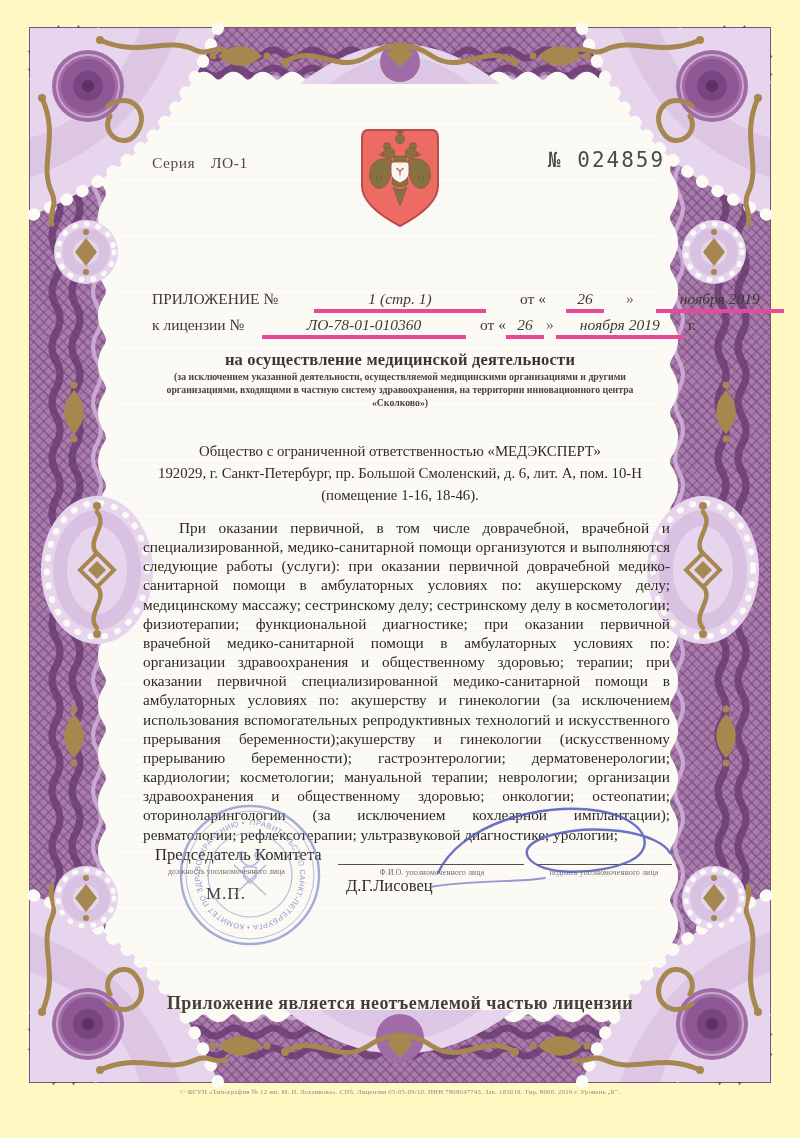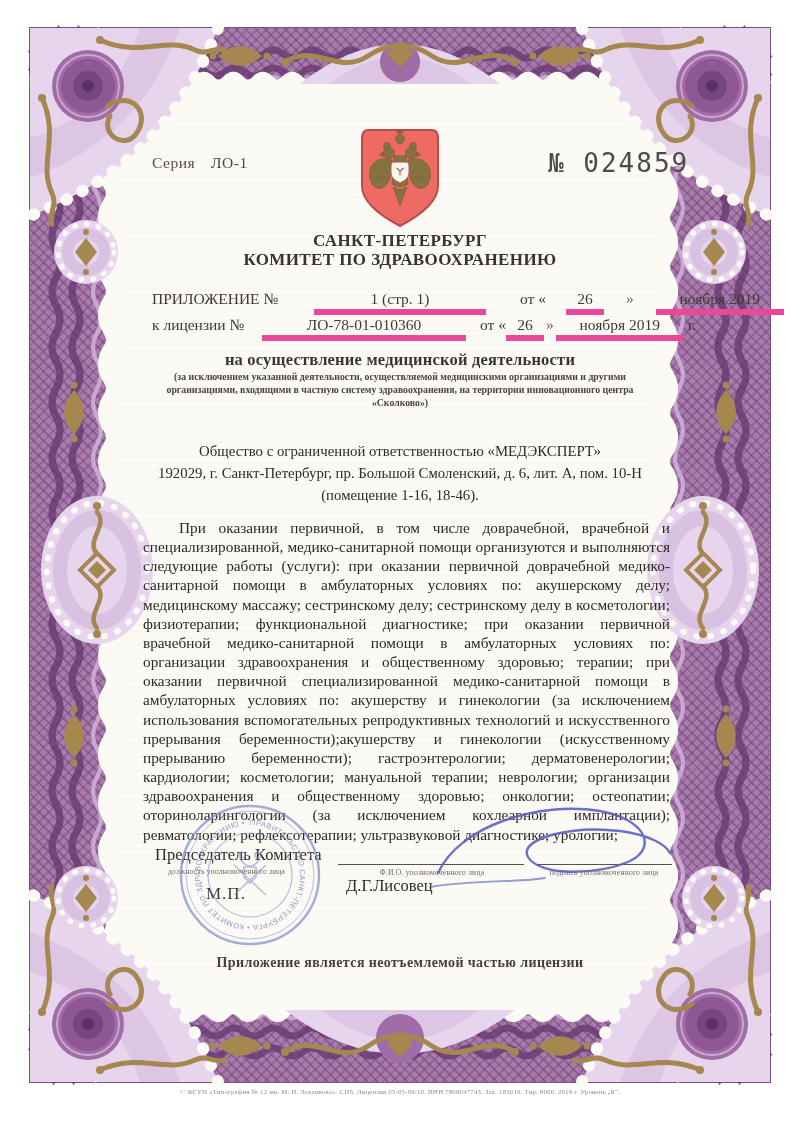--- a/index.html
+++ b/index.html
@@ -1,40 +1,40 @@
 <!DOCTYPE html>
 <html><head>
 <meta charset="utf-8">
 <style>
   html,body{margin:0;padding:0;background:#e8e6e1;}
-  .page{position:relative;width:800px;height:1138px;background:#ffffff;overflow:hidden;
+  .page{position:relative;width:800px;height:1138px;background:#fef9c3;overflow:hidden;
         font-family:"Liberation Serif","DejaVu Serif",serif;color:#33302c;}
   
   .band{position:absolute;left:30px;top:28px;width:740px;height:1054px;
         background-color:#a77cab;
         background-image:
           repeating-linear-gradient(45deg, rgba(116,66,123,.50) 0 2px, rgba(255,255,255,0) 2px 7px),
           repeating-linear-gradient(-45deg, rgba(116,66,123,.40) 0 2px, rgba(255,255,255,0) 2px 7px);
         box-shadow:0 0 0 1px #7d4f84;}
   
   .paper{position:absolute;left:108px;top:84px;width:560px;height:926px;background:#fcfaf5;
          background-image:repeating-linear-gradient(0deg, rgba(186,148,188,.05) 0 1px, rgba(0,0,0,0) 1px 7px);}
   svg.deco{position:absolute;left:0;top:0;pointer-events:none;}
   
   .abs{position:absolute;}
   .series{left:152px;top:154px;font-size:15.5px;color:#55504a;letter-spacing:.5px;}
   .series .v{margin-left:16px;color:#4a453f;}
-  .docnum{left:548px;top:148px;font-family:"DejaVu Sans Mono",monospace;font-size:26px;
+  .docnum{left:548px;top:148px;font-family:"DejaVu Sans Mono",monospace;font-size:21px;
           letter-spacing:2px;color:#4b4b4b;}
   .authority{left:130px;top:231px;width:540px;text-align:center;font-weight:bold;
              font-size:17px;line-height:19px;color:#38332e;letter-spacing:.4px;}
   .fill-line{left:152px;width:520px;font-size:15.5px;color:#3e3933;display:flex;align-items:baseline;white-space:nowrap;}
   .l1{top:290px;gap:20px;} .l2{top:316px;}
   .lbl{flex:none;}
-  .u{border-bottom:6px solid #ec4899;padding:0 2px 1px 2px;text-align:center;flex:none;}
+  .u{border-bottom:4px solid #ec4899;padding:0 2px 1px 2px;text-align:center;flex:none;font-style:italic;}
   .w-app{width:168px;} .w-lic{width:200px;}
   .w-day{width:34px;} .w-month{width:124px;}
   .lbl-app{width:142px;} .lbl-lic{width:110px;}
   .datefrom{margin-left:14px;}
   .qmark{color:#6a645c;padding:0 2px;}
   .gsuf{margin-left:4px;}
   .act-title{left:130px;top:350px;width:540px;text-align:center;font-weight:bold;
              font-size:16.5px;color:#3c352e;letter-spacing:.2px;}
   .act-note{left:155px;top:370px;width:490px;text-align:center;font-size:9.8px;
             line-height:13px;color:#4c453e;font-weight:bold;}
@@ -46,22 +46,22 @@
             text-align:justify;text-indent:36px;color:#2d2a25;}
   .sig-pos{left:155px;top:845px;font-size:16.5px;color:#2f2b26;}
   .sig-cap{font-size:7.6px;color:#6e675f;letter-spacing:.2px;}
   .cap1{left:168px;top:867px;}
   .sig-name{left:346px;top:843px;font-size:16.5px;color:#2f2b26;margin-top:33px;}
   .nline{left:338px;top:864px;width:186px;border-top:1px solid #57504a;height:0;}
   .cap2{left:352px;top:868px;width:160px;text-align:center;}
   .sline{left:536px;top:864px;width:136px;border-top:1px solid #57504a;height:0;}
   .cap3{left:524px;top:868px;width:160px;text-align:center;}
   .seal-mark{left:206px;top:884px;font-size:17px;color:#3c3c3c;letter-spacing:1px;font-family:Liberation Serif, serif;}
-  .footer-note{left:130px;top:955px;width:540px;text-align:center;font-weight:bold;
-               font-size:14px;color:#453f38;letter-spacing:.4px;}
+  .footer-note{left:130px;top:993px;width:540px;text-align:center;font-weight:bold;
+               font-size:18px;color:#453f38;letter-spacing:.4px;}
   .print-line{left:120px;top:1088px;width:560px;text-align:center;font-size:6.8px;
               color:#8f8d89;letter-spacing:.2px;font-family:"Liberation Serif",serif;}
   .stamp{position:absolute;left:178px;top:803px;width:144px;height:144px;pointer-events:none;}
   .autograph{position:absolute;left:420px;top:795px;width:260px;height:110px;pointer-events:none;}
   .arms{position:absolute;left:356px;top:126px;width:88px;height:106px;}
 </style>
 </head>
 <body>
 
 <div class="page">
@@ -199,24 +199,20 @@
       <path d="M36,34 C18,29 10,42 15,56 C19,66 31,64 34,51 Z"></path>
       <path d="M52,34 C70,29 78,42 73,56 C69,66 57,64 54,51 Z"></path>
       <path d="M37,61 L44,80 L51,61 Q44,66 37,61 Z"></path>
       <circle cx="23" cy="52" r="2.6"></circle>
         <circle cx="65" cy="52" r="2.6"></circle>
     </g>
     <path d="M38,36 q-3,0 -3,3 v8 q0,6 9,10 q9,-4 9,-10 v-8 q0,-3 -3,-3 Z" fill="#f8f6f0" stroke="#b94c48" stroke-width=".9"></path>
     <path d="M40.5,42 l3.5,3.5 3.5,-3.5 M44,45.5 v4" fill="none" stroke="#c0504c" stroke-width="1.1"></path>
   </svg>
 
-  <div class="abs authority">
-    <div>САНКТ-ПЕТЕРБУРГ</div>
-    <div>КОМИТЕТ ПО ЗДРАВООХРАНЕНИЮ</div>
-  </div>
 
   <div class="abs fill-line l1">
     <span class="lbl lbl-app">ПРИЛОЖЕНИЕ №</span>
     <span class="u w-app">1 (стр. 1)</span>
     <span class="datefrom">от «</span>
     <span class="u w-day">26</span>
     <span class="qmark">»</span>
     <span class="u w-month">ноября 2019</span>
     <span class="gsuf">г.</span>
   </div>

